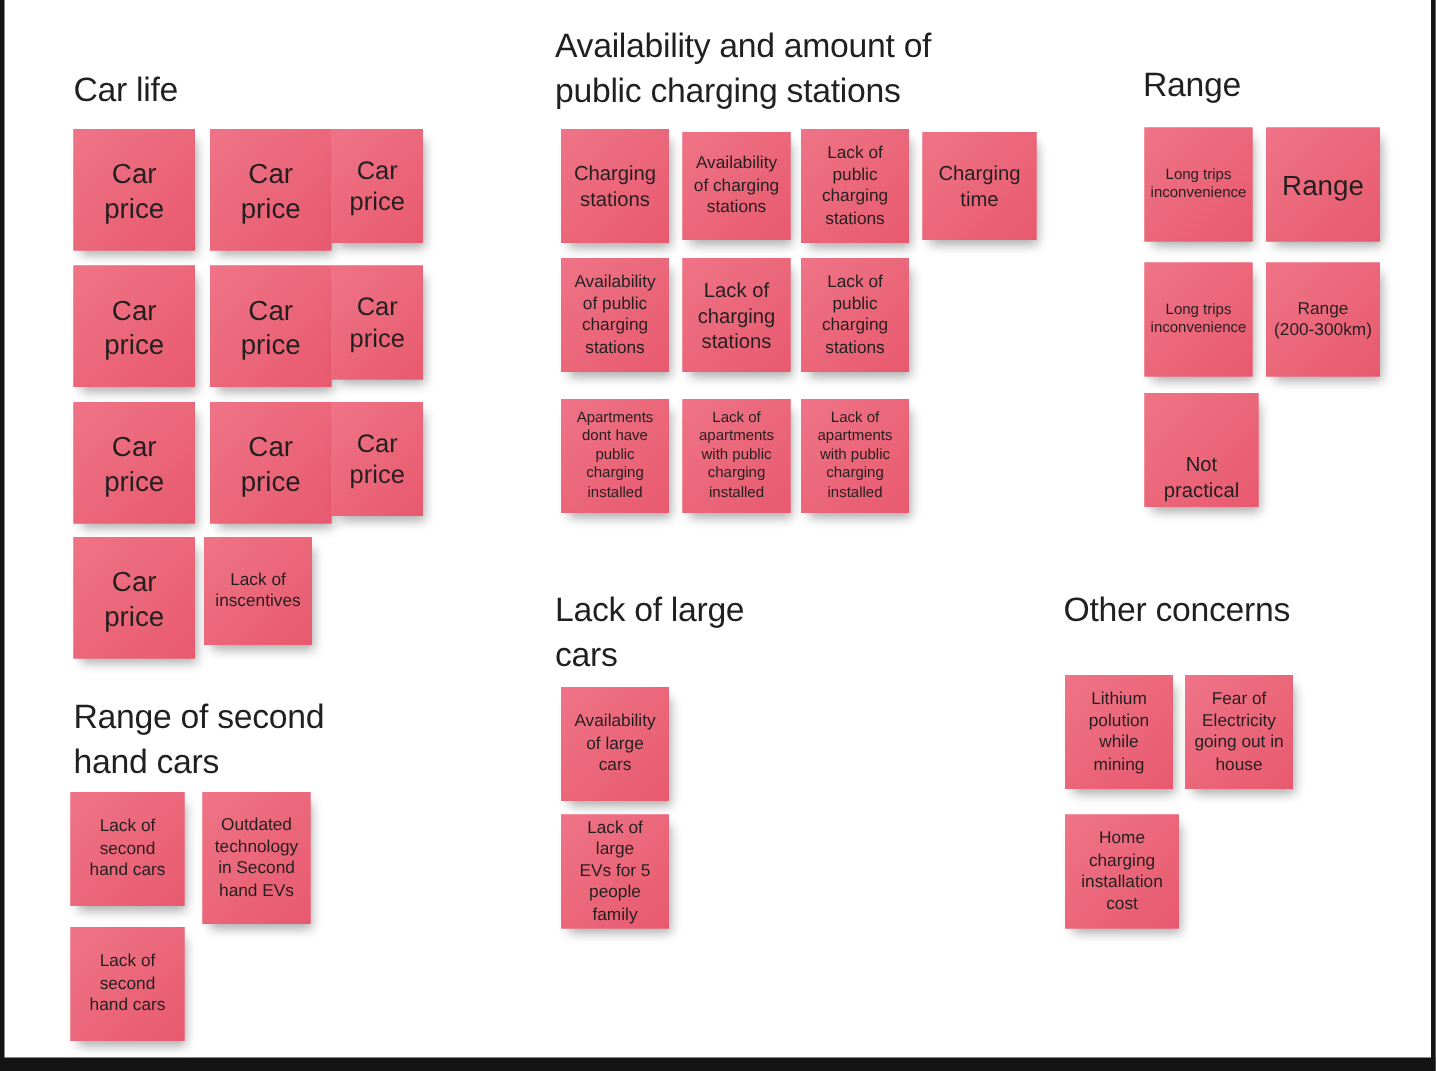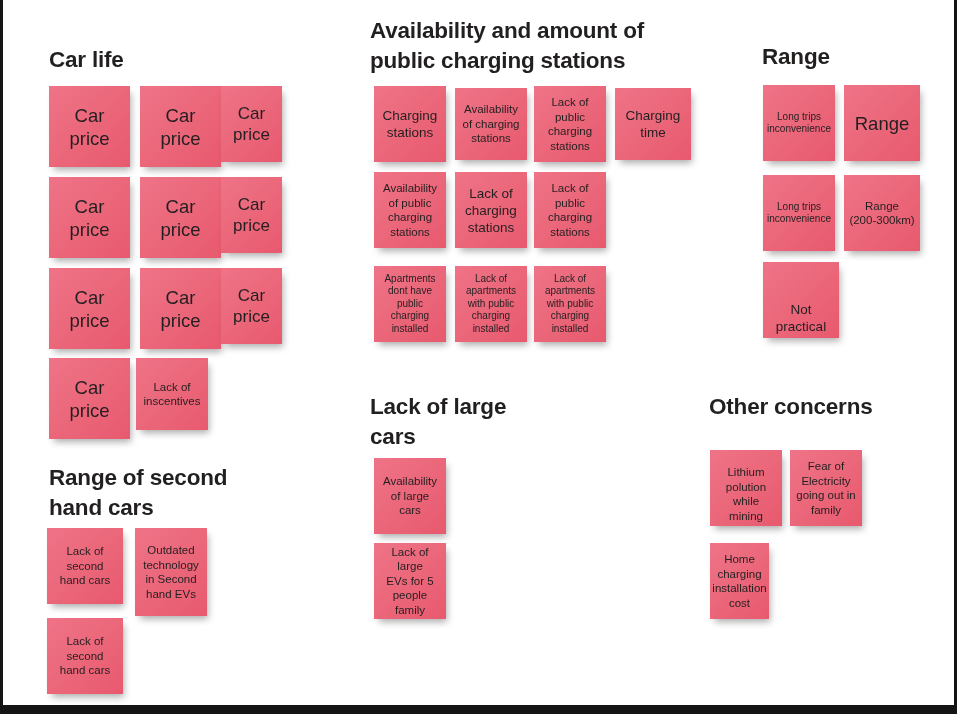--- a/index.html
+++ b/index.html
@@ -25,21 +25,21 @@
   }
   .canvas {
     position: absolute;
     inset: 0;
   }
 
   
   .group-title {
     position: absolute;
     font-family: "Liberation Sans", sans-serif;
-    font-weight: bold;
+    font-weight: normal;
     color: #221f1f;
     font-size: 22.5px;
     line-height: 30px;
     letter-spacing: -0.2px;
     white-space: pre-line;
     margin: 0;
   }
 
   
   .note {
@@ -222,32 +222,32 @@
       </div>
       <div class="note t-sm" style="left: 841px; top: 175px; width: 76px; height: 76px; background-color: rgb(236, 106, 125); color: rgb(35, 31, 32);">
         <span>Range
 (200-300km)</span>
       </div>
       <div class="note t-md" style="left: 760px; top: 262px; width: 76px; height: 76px; background-color: rgb(236, 106, 125); color: rgb(35, 31, 32); align-items: flex-end;">
         <span>Not
 practical</span>
       </div>
       <div class="group-title" style="left: 706px; top: 392px;">Other concerns</div>
-      <div class="note t-sm" style="left: 707px; top: 450px; width: 72px; height: 76px; background-color: rgb(236, 106, 125); color: rgb(35, 31, 32); align-items: flex-end;">
+      <div class="note t-sm" style="left: 707px; top: 450px; width: 72px; height: 76px; background-color: rgb(236, 106, 125); color: rgb(35, 31, 32);">
         <span>Lithium
 polution
 while
 mining</span>
       </div>
       <div class="note t-sm" style="left: 787px; top: 450px; width: 72px; height: 76px; background-color: rgb(236, 106, 125); color: rgb(35, 31, 32);">
         <span>Fear of
 Electricity
 going out in
-family</span>
-      </div>
-      <div class="note t-sm" style="left: 707px; top: 543px; width: 59px; height: 76px; background-color: rgb(236, 106, 125); color: rgb(35, 31, 32);">
+house</span>
+      </div>
+      <div class="note t-sm" style="left: 707px; top: 543px; width: 76px; height: 76px; background-color: rgb(236, 106, 125); color: rgb(35, 31, 32);">
         <span>Home
 charging
 installation
 cost</span>
       </div>
     </div>
 </div>
 
 </body></html>

